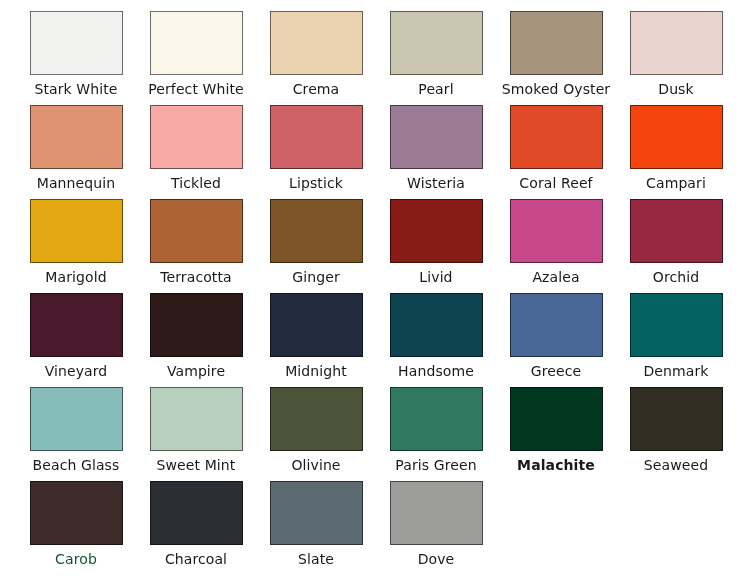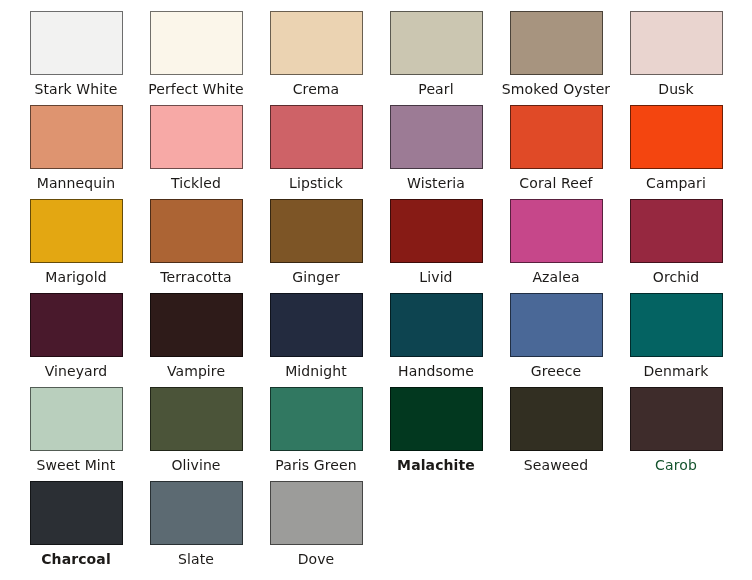--- a/index.html
+++ b/index.html
@@ -147,20 +147,24 @@
     </div>
     <div class="swatch-cell">
       <div class="swatch-chip" title="#4A6897" style="background: rgb(74, 104, 151);"></div>
       <div class="swatch-label" style="color: rgb(28, 26, 24);">Greece</div>
     </div>
     <div class="swatch-cell">
       <div class="swatch-chip" title="#046362" style="background: rgb(4, 99, 98);"></div>
       <div class="swatch-label" style="color: rgb(28, 26, 24);">Denmark</div>
     </div>
     <div class="swatch-cell">
+      <div class="swatch-chip" title="#86BCB9" style="background: rgb(134, 188, 185);"></div>
+      <div class="swatch-label" style="color: rgb(28, 26, 24);">Beach Glass</div>
+    </div>
+    <div class="swatch-cell">
       <div class="swatch-chip" title="#B9CFBD" style="background: rgb(185, 207, 189);"></div>
       <div class="swatch-label" style="color: rgb(28, 26, 24);">Sweet Mint</div>
     </div>
     <div class="swatch-cell">
       <div class="swatch-chip" title="#4B5439" style="background: rgb(75, 84, 57);"></div>
       <div class="swatch-label" style="color: rgb(28, 26, 24);">Olivine</div>
     </div>
     <div class="swatch-cell">
       <div class="swatch-chip" title="#317861" style="background: rgb(49, 120, 97);"></div>
       <div class="swatch-label" style="color: rgb(28, 26, 24);">Paris Green</div>
@@ -172,21 +176,21 @@
     <div class="swatch-cell">
       <div class="swatch-chip" title="#322F22" style="background: rgb(50, 47, 34);"></div>
       <div class="swatch-label" style="color: rgb(28, 26, 24);">Seaweed</div>
     </div>
     <div class="swatch-cell">
       <div class="swatch-chip" title="#3E2C2B" style="background: rgb(62, 44, 43);"></div>
       <div class="swatch-label" style="color: #14532d;">Carob</div>
     </div>
     <div class="swatch-cell">
       <div class="swatch-chip" title="#2B2F34" style="background: rgb(43, 47, 52);"></div>
-      <div class="swatch-label" style="color: rgb(28, 26, 24); font-weight: bold;">Charcoal</div>
+      <div class="swatch-label" style="color: rgb(28, 26, 24);">Charcoal</div>
     </div>
     <div class="swatch-cell">
       <div class="swatch-chip" title="#5C6A72" style="background: rgb(92, 106, 114);"></div>
       <div class="swatch-label" style="color: rgb(28, 26, 24);">Slate</div>
     </div>
     <div class="swatch-cell">
       <div class="swatch-chip" title="#9C9C9A" style="background: rgb(156, 156, 154);"></div>
       <div class="swatch-label" style="color: rgb(28, 26, 24);">Dove</div>
     </div>
   </main>

